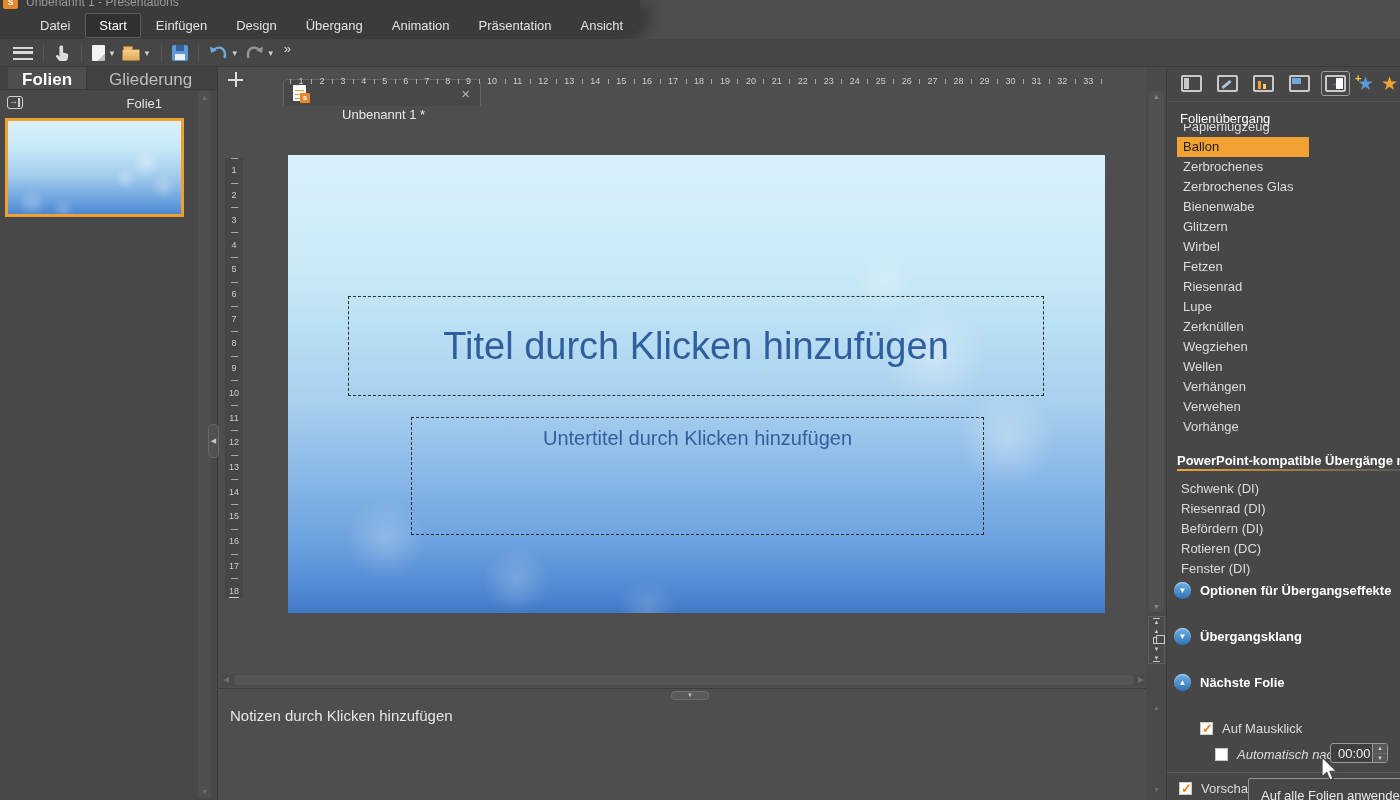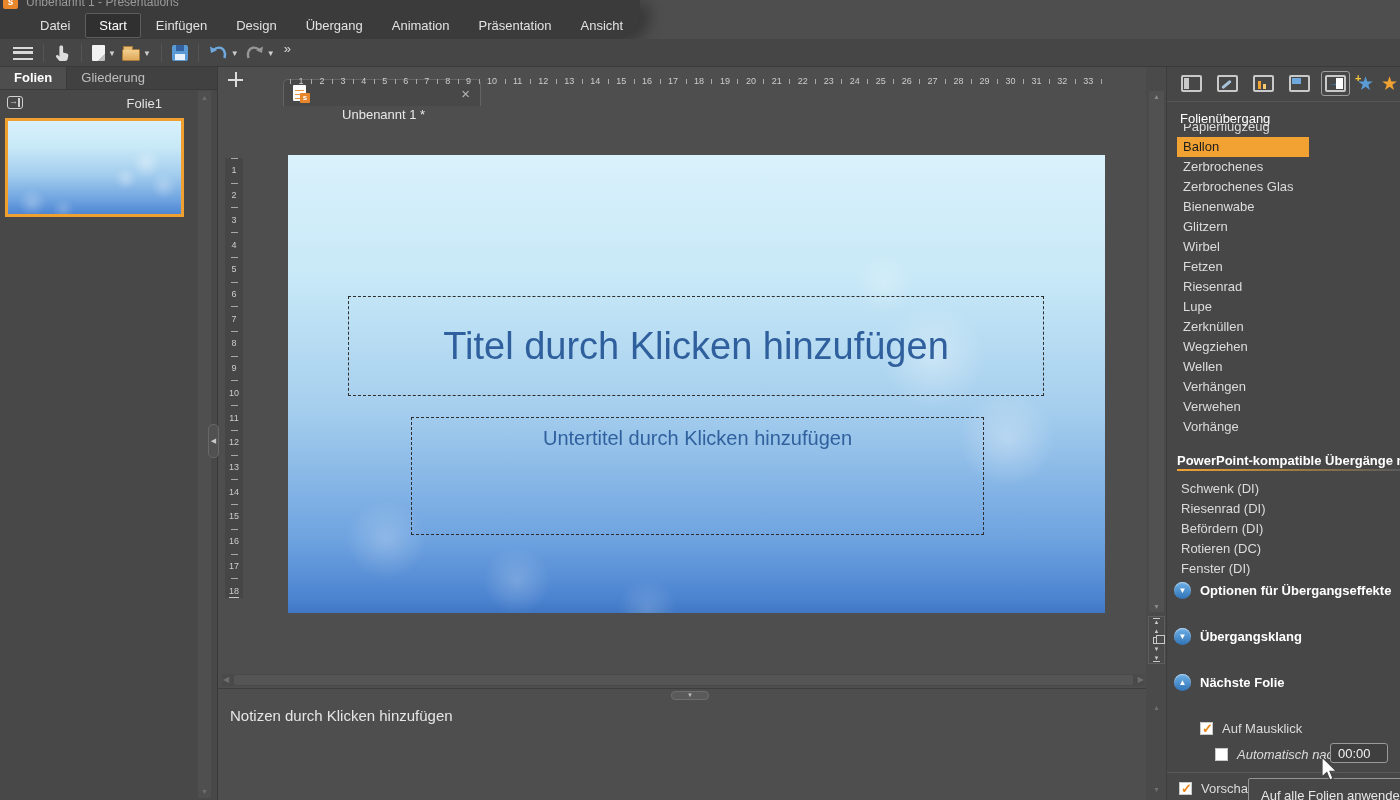--- a/index.html
+++ b/index.html
@@ -42,21 +42,21 @@
   .tabdoc-icon { width:13px; height:16px; background:#fdfdfd; margin-left:9px; position:relative; border-radius:1px;
                  background-image:repeating-linear-gradient(#fdfdfd 0 3px, #e8963c 3px 4px); background-size:9px 100%; background-repeat:no-repeat; background-position:2px 2px; background-color:#fdfdfd;}
   .tabdoc-icon::after { content:"s"; position:absolute; right:-4px; bottom:-2px; width:10px; height:10px; background:#e8862c;
                         color:#fff; font-size:8px; font-weight:bold; text-align:center; line-height:10px; border-radius:1px; }
   .tab-title { flex:1; text-align:center; color:#e8e8e8; font-size:13px;margin-top:42px; }
   .tab-close { color:#b5b5b5; font-size:15px; margin-right:10px; line-height:15px; }
 
   
   .left-panel { position:absolute; top:67px; left:0; width:218px; height:733px; background:#484848; border-right:1px solid #393939; }
   .lp-tabs { display:flex; height:23px; background:#414141; border-bottom:1px solid #3a3a3a; }
-  .lp-tab { padding:3px 14px; font-size:13px; color:#bdbdbd; }
+  .lp-tab { padding:3px 14px; font-size:17px; color:#bdbdbd;margin-left:8px; }
   .lp-tab.active { background:#4e4e4e; color:#ffffff; font-weight:bold; border-right:1px solid #3a3a3a; }
   .slide-row { position:absolute; top:28px; left:0; width:190px; height:18px; }
   .trans-ind-icon { position:absolute; left:7px; top:1px; width:16px; height:13px; border:1px solid #d0d0d0; border-radius:3px; }
   .trans-ind-icon::before { content:"→"; position:absolute; left:1px; top:-1px; color:#d0d0d0; font-size:9px; }
   .trans-ind-icon::after { content:""; position:absolute; right:2px; top:1px; bottom:1px; width:2px; background:#d0d0d0; }
   .slide-label { position:absolute; right:28px; top:1px; font-size:13px; color:#e2e2e2; }
   .thumb { position:absolute; top:51px; left:5px; width:179px; height:99px; border:3px solid #f0a030;
            background:
              radial-gradient(circle at 80% 45%, rgba(255,255,255,.35), rgba(255,255,255,0) 14px),
              radial-gradient(circle at 68% 62%, rgba(255,255,255,.28), rgba(255,255,255,0) 11px),
@@ -157,21 +157,21 @@
   .sec-circle { width:17px; height:17px; border-radius:50%; background:linear-gradient(180deg,#6fb0e6,#2f74b8);
                 color:#fff; font-size:8px; display:flex; align-items:center; justify-content:center; box-shadow:inset 0 1px 1px rgba(255,255,255,.5); }
   .sec-label { font-size:13px; font-weight:bold; color:#ffffff; }
   .sec-1 { top:515px; } .sec-2 { top:561px; } .sec-3 { top:607px; }
 
   .cb { width:13px; height:13px; background:#ffffff; border:1px solid #c9c9c9; position:relative; flex:0 0 auto; }
   .cb.checked::after { content:"✓"; position:absolute; top:-2px; left:1px; color:#e8861a; font-size:13px; font-weight:bold; }
   .cb-row { position:absolute; display:flex; align-items:center; gap:9px; font-size:13px; color:#dcdcdc; }
   .row-mouseclick { top:654px; left:33px; }
   .row-auto { top:680px; left:48px;font-style:italic; }
-  .spinner { position:absolute; top:676px; left:163px; width:58px; height:20px; border:1px solid #9a9a9a; border-radius:3px; background:#3f3f3f; display:flex; overflow:hidden;flex-direction:column; }
+  .spinner { position:absolute; top:676px; left:163px; width:58px; height:20px; border:1px solid #9a9a9a; border-radius:3px; background:#3f3f3f; display:flex; overflow:hidden; }
   .spin-val { flex:1; color:#f0f0f0; font-size:13px; line-height:20px; padding-left:7px; }
   .spin-btns { width:15px; border-left:1px solid #9a9a9a; display:flex; flex-direction:column; background:#585858; }
   .spin-btns div { flex:1; text-align:center; color:#c9c9c9; font-size:6px; line-height:9px; }
   .spin-btns div:first-child { border-bottom:1px solid #6a6a6a; }
   .rp-divider-bot { position:absolute; top:705px; left:0; width:233px; height:1px; background:#5a5a5a; }
   .row-preview { top:714px; left:12px; }
   .apply-btn { position:absolute; top:711px; left:81px; width:172px; height:32px; background:#474747; border:1px solid #949494; border-radius:2px;
                color:#e8e8e8; font-size:13px; text-align:center; padding-top:9px; white-space:nowrap; }
 
   .cursor-svg { position:absolute; top:755px; left:1316px; z-index:50; }

